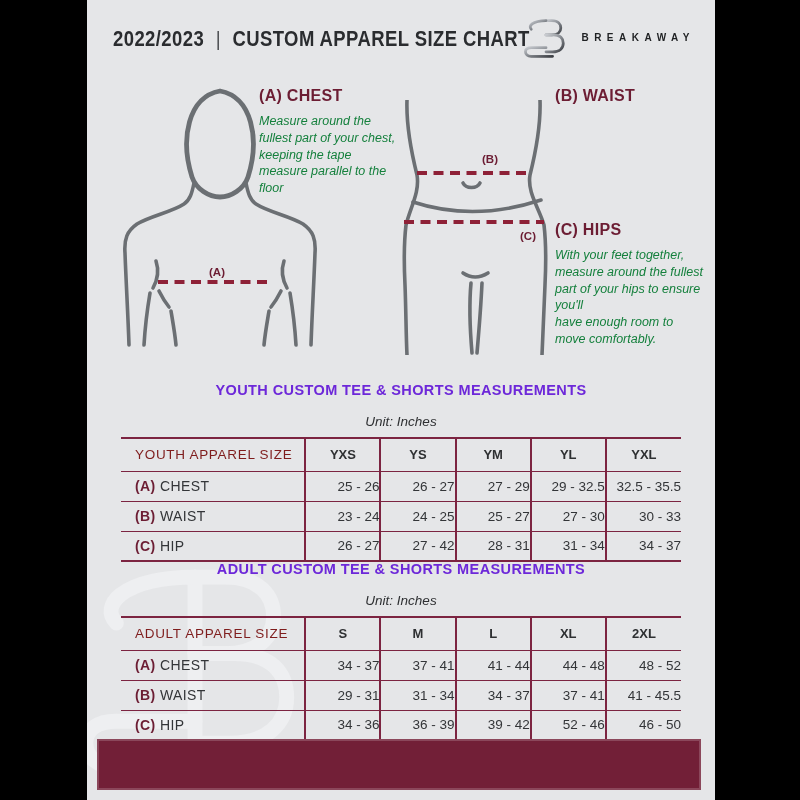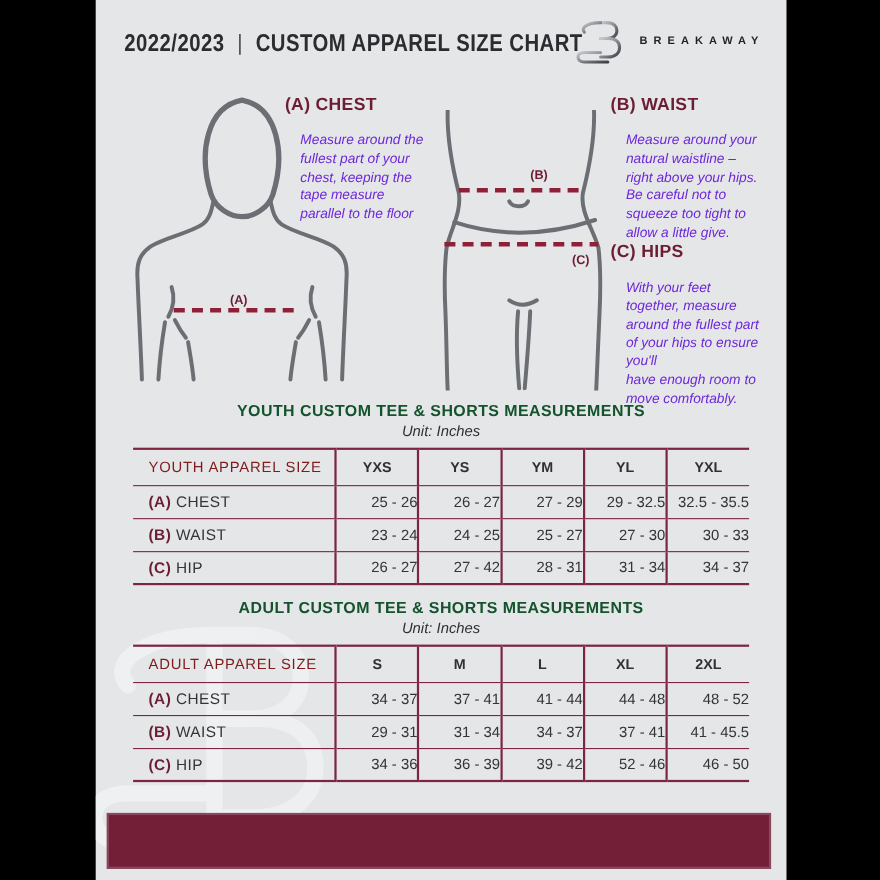--- a/index.html
+++ b/index.html
@@ -30,34 +30,34 @@
   .fig-upper{left:33px;top:0;width:200px;height:265px;}
   .fig-lower{left:306px;top:15px;width:155px;height:255px;}
   .fig path{fill:none;stroke:#6b6f73;stroke-width:3.6;stroke-linecap:round;}
   .fig .head{stroke-width:4.8;}
   .fig .dash{stroke:#8e2137;stroke-width:4;stroke-dasharray:10 6.5;stroke-linecap:butt;}
   .fig text{fill:#6c1d33;font-weight:bold;font-size:11.5px;text-anchor:middle;
     font-family:"Liberation Sans",sans-serif;}
 
   .guide{position:absolute;}
   .guide-heading{margin:0 0 8px 0;font-size:16px;font-weight:800;color:#6c1d33;letter-spacing:.3px;}
-  .guide-body{margin:14px;font-size:12.5px;line-height:1.34;font-style:italic;color:#6d28d9;white-space:pre-line;}
+  .guide-body{margin:0;font-size:12.5px;line-height:1.34;font-style:italic;color:#15803d;white-space:pre-line;}
   .guide-chest{left:172px;top:2px;width:140px;}
   .guide-waist{left:468px;top:2px;width:152px;}
   .guide-hips{left:468px;top:136px;width:152px;}
 
   
   .watermark{position:absolute;left:-23px;top:542px;width:262px;height:245px;opacity:.55;pointer-events:none;}
   .watermark-svg{width:262px;height:245px;}
 
   
   .table-section{position:absolute;left:0;width:628px;text-align:center;}
   .sec-youth{top:366px;}
   .sec-adult{top:545px;}
-  .sec-title{margin:0;font-size:14.5px;font-weight:bold;letter-spacing:.4px;color:#14532d;}
+  .sec-title{margin:16px;font-size:14.5px;font-weight:bold;letter-spacing:.4px;color:#6d28d9;}
   .sec-unit{margin:2px 0 8px 0;font-size:13.5px;font-style:italic;color:#2e3032;}
   .size-table{width:560px;margin:0 auto;border-collapse:collapse;table-layout:fixed;}
   .col-label{width:184px;}
   .col-size{width:75px;}
   .size-table thead tr{height:33px;}
   .size-table tbody tr{height:30px;}
   .size-table th,.size-table td{padding:0;}
   .size-table thead th{border-top:2.5px solid #7c2441;border-bottom:1.5px solid #7c2441;}
   .size-table tbody td{border-bottom:1.5px solid #7c2441;}
   .size-table tbody tr:last-child td{border-bottom:2.5px solid #7c2441;}
@@ -150,21 +150,20 @@
       <text x="97" y="63">(B)</text>
       <text x="135" y="140">(C)</text>
     </svg>
 
     <div class="guide guide-chest">
       <h3 class="guide-heading">(A) CHEST</h3>
       <p class="guide-body">Measure around the fullest part of your chest, keeping the tape measure parallel to the floor</p>
     </div>
     <div class="guide guide-waist">
       <h3 class="guide-heading">(B) WAIST</h3>
-      <p class="guide-body">Measure around your natural waistline – right above your hips. Be careful not to squeeze too tight to allow a little give.</p>
     </div>
     <div class="guide guide-hips">
       <h3 class="guide-heading">(C) HIPS</h3>
       <p class="guide-body">With your feet together, measure around the fullest part of your hips to ensure you'll
 have enough room to move comfortably.</p>
     </div>
   </div>
 
   <div class="table-section sec-youth">
     <h2 class="sec-title">YOUTH CUSTOM TEE &amp; SHORTS MEASUREMENTS</h2>

